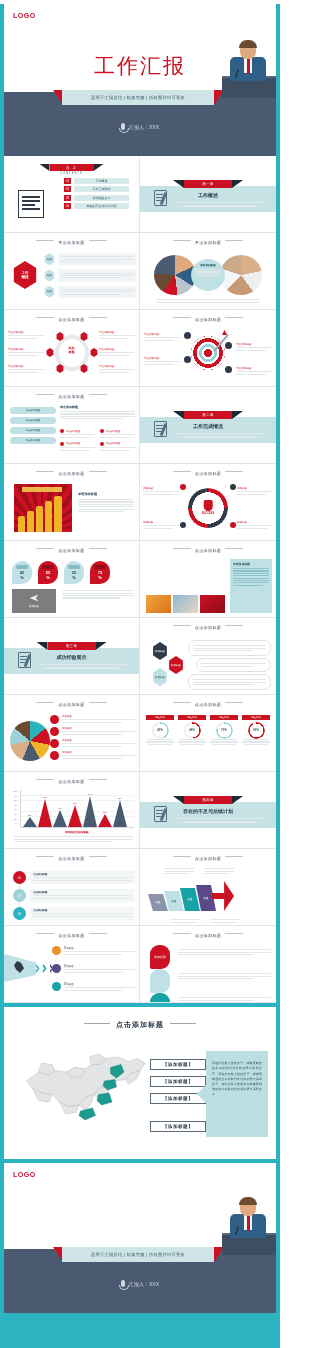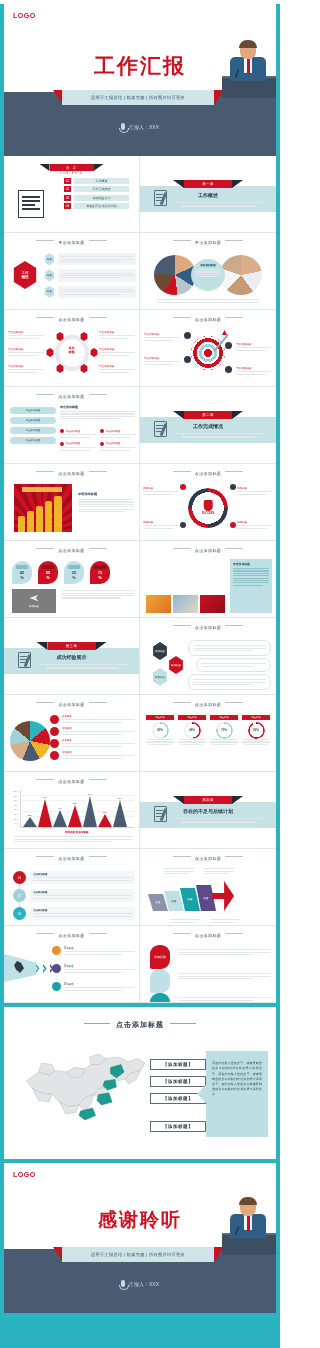--- a/index.html
+++ b/index.html
@@ -15,21 +15,21 @@
   
   .slide { background:#fff; position:relative; overflow:hidden; }
   .wide { width:272px; height:152px; margin:4px auto 0; }
   .grid { display:flex; flex-wrap:wrap; width:272px; margin:0 auto; }
   .half { width:136px; height:77px; border-right:1px solid #dfe6e9; border-bottom:1px solid #dfe6e9; }
   .half:nth-child(2n) { border-right:none; }
 
   
   .cover-logo { position:absolute; left:9px; top:8px; font-size:7px; color:#c8102e; font-weight:bold; letter-spacing:.5px;}
   .cover-title { position:absolute; top:48px; left:0; right:0; text-align:center;
-    font-size:21px; font-weight:bold; color:#cc1122; letter-spacing:2px; }
+    font-size:21px; font-weight:normal; color:#cc1122; letter-spacing:2px; }
   .cover-band { position:absolute; left:0; right:0; top:88px; height:64px; background:#4a5a70; }
   .cover-ribbon { position:absolute; left:58px; top:86px; width:152px; height:15px; background:#cfe4e6;
      display:flex; align-items:center; justify-content:center; }
   .cover-ribbon span { font-size:4.2px; color:#31586b; letter-spacing:.3px; white-space:nowrap;}
   .rb-l, .rb-r { position:absolute; top:86px; width:10px; height:15px; background:#cc1122;}
   .rb-l { left:49px; clip-path:polygon(0 0,100% 0,100% 100%); }
   .rb-r { left:210px; clip-path:polygon(0 0,100% 0,0 100%); }
   .cover-foot { position:absolute; top:119px; left:0; right:0; text-align:center; color:#d7dde4; font-size:5px;}
   .mic { display:inline-block; width:4px; height:7px; background:#cfd6de; border-radius:2px; vertical-align:-1px; margin-right:4px; position:relative;}
   .mic:after { content:""; position:absolute; left:-2px; bottom:-3px; width:8px; height:4px; border:1px solid #cfd6de; border-top:none; border-radius:0 0 6px 6px;}
@@ -838,21 +838,20 @@
     <div class="map-tag" style="position:absolute;left:146px;top:86px">【添加标题】</div>
     <div class="map-tag" style="position:absolute;left:146px;top:114px">【添加标题】</div>
 
     <div class="callout">
       <p>请在此处输入您的文字，或者复制您的文本粘贴到此处并选择只保留文字。请在此处输入您的文字，或者复制您的文本粘贴到此处并选择只保留文字，在此处输入您的文本或者复制您的文本粘贴到此处并选择只保留文字</p>
     </div>
   </div>
 
   <div class="slide wide" style="margin-top:4px;height:150px">
     <div class="cover-logo">LOGO</div>
-    <div class="th-title">感谢聆听</div>
     <div class="cover-band" style="top:86px;height:64px"></div>
     <div class="rb-l" style="top:84px"></div>
     <div class="rb-r" style="top:84px"></div>
     <div class="cover-ribbon" style="top:84px">
       <span>适用于汇报总结 | 框架完整 | 所有图片均可更改</span>
     </div>
     <div class="cover-foot" style="top:117px">
       <span class="mic"></span><span>汇报人：XXX</span>
     </div>
     <div class="speaker" style="top:32px">

